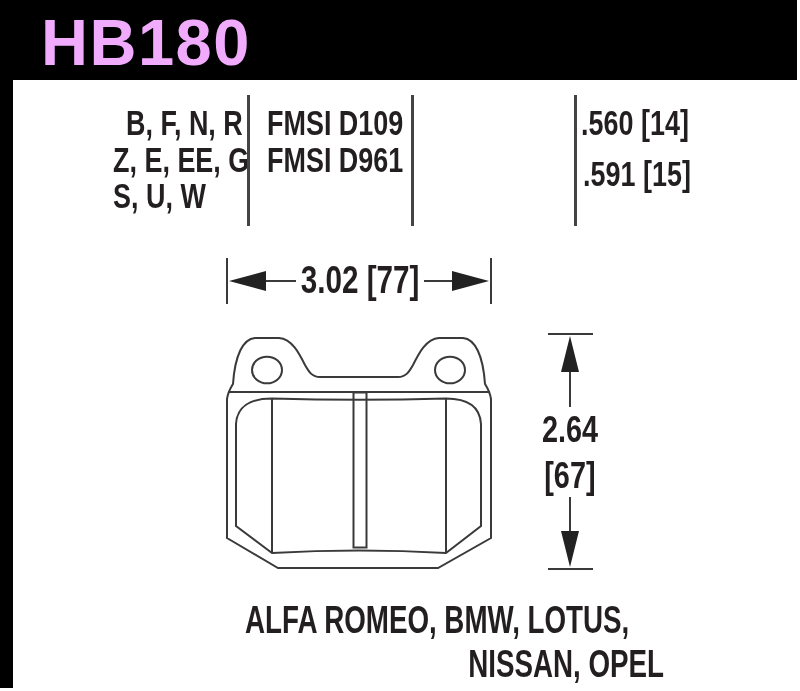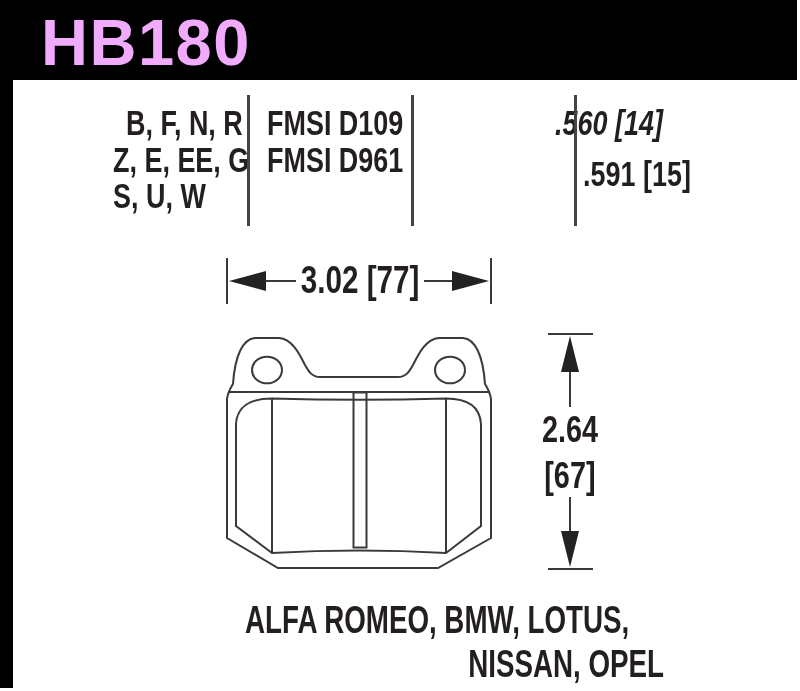--- a/index.html
+++ b/index.html
@@ -27,21 +27,21 @@
   </div>
   <div class="left-strip"></div>
 
   <div class="t-row" style="left:126px; top:105px;"><span class="cond">B, F, N, R</span></div>
   <div class="t-row" style="left:113px; top:141.5px;"><span class="cond">Z, E, EE, G</span></div>
   <div class="t-row" style="left:113px; top:178px;text-decoration:underline;"><span class="cond">S, U, W</span></div>
 
   <div class="t-row" style="left:267px; top:105px;"><span class="cond">FMSI D109</span></div>
   <div class="t-row" style="left:267px; top:141.5px;"><span class="cond">FMSI D961</span></div>
 
-  <div class="t-row" style="left:555px; top:105px;font-style:italic;"><span class="cond">.560 [14]</span></div>
+  <div class="t-row" style="left:581px; top:105px;"><span class="cond">.560 [14]</span></div>
   <div class="t-row" style="left:583px; top:124px;margin-top:32px;"><span class="cond">.591 [15]</span></div>
 
   <div class="dim-text" style="left:210px; top:261px; width:300px; font-size:38px; line-height:38px;"><span class="cond-c">3.02 [77]</span></div>
   <div class="dim-text" style="left:470px; top:411px; width:200px; font-size:37px; line-height:37px;"><span class="cond-c">2.64</span></div>
   <div class="dim-text" style="left:470px; top:457px; width:200px; font-size:37px; line-height:37px;"><span class="cond-c">[67]</span></div>
 
   <div class="apps" style="left:100px; top:601px; width:600px;"><span class="cond-apps">ALFA ROMEO, BMW, LOTUS,</span></div>
   <div class="apps" style="left:100px; top:645px; width:600px;"><span class="cond-apps">NISSAN, OPEL</span></div>
 
   <svg width="800" height="691" viewBox="0 0 800 691">

